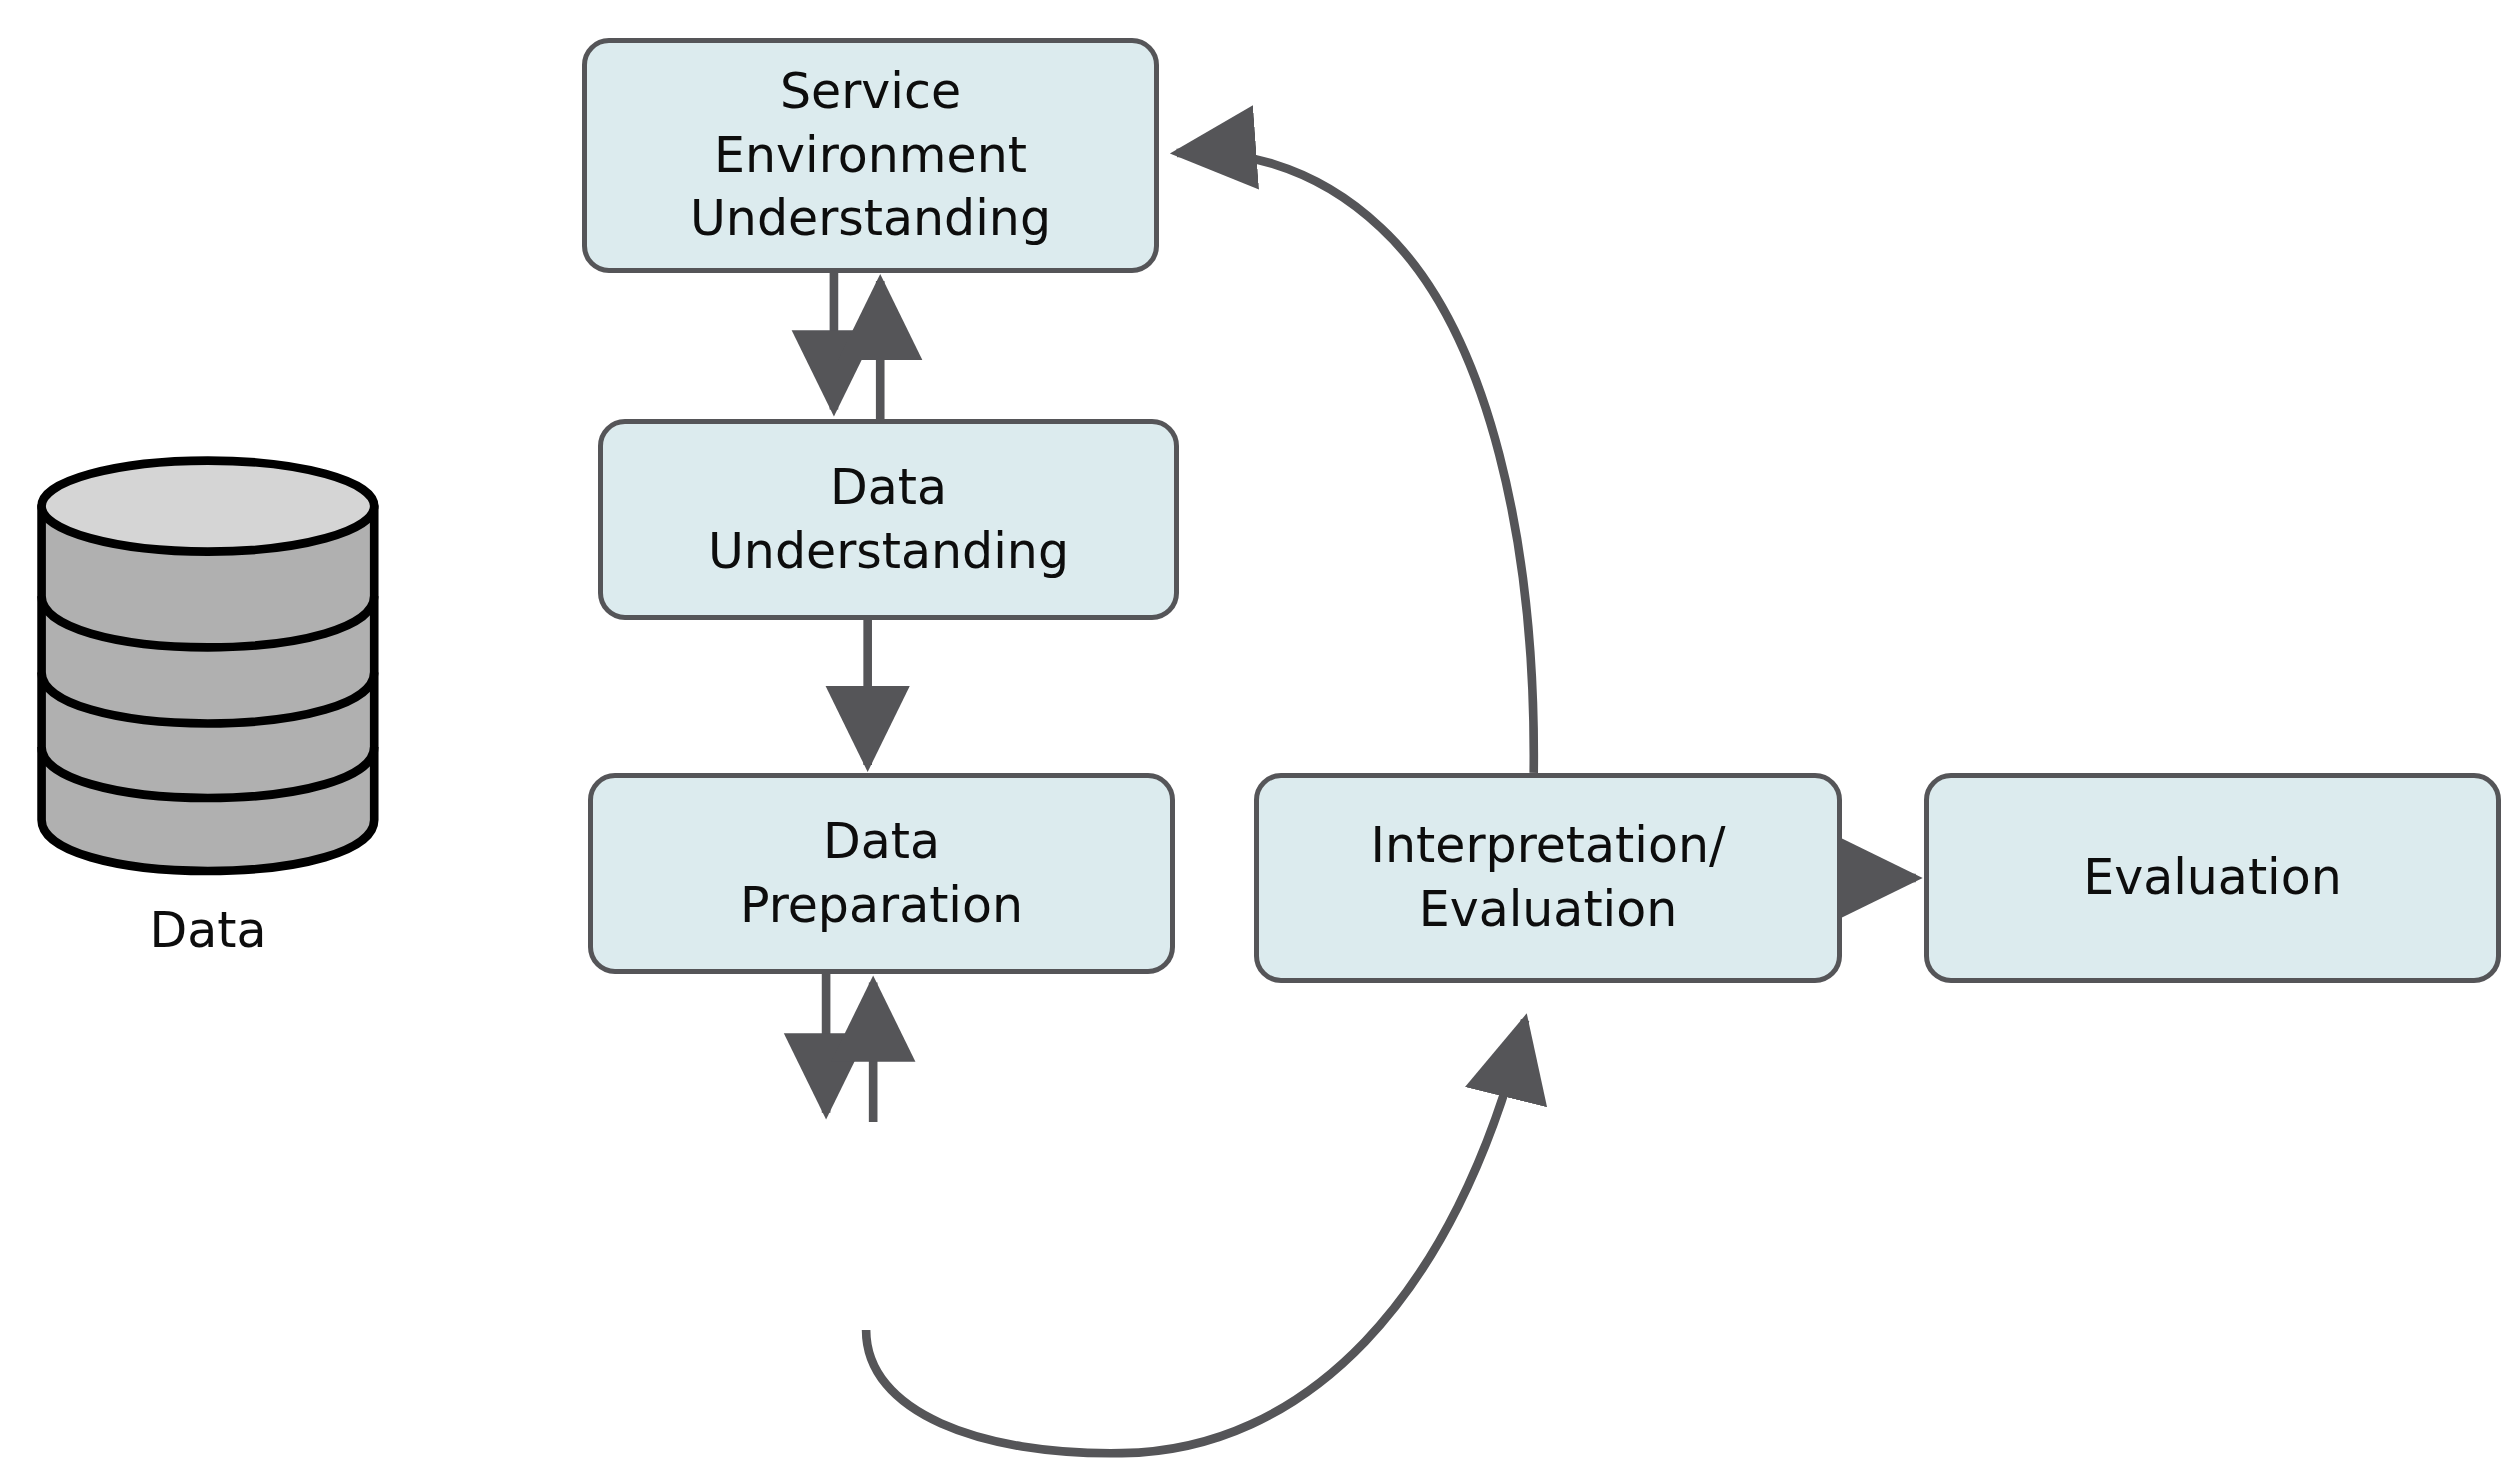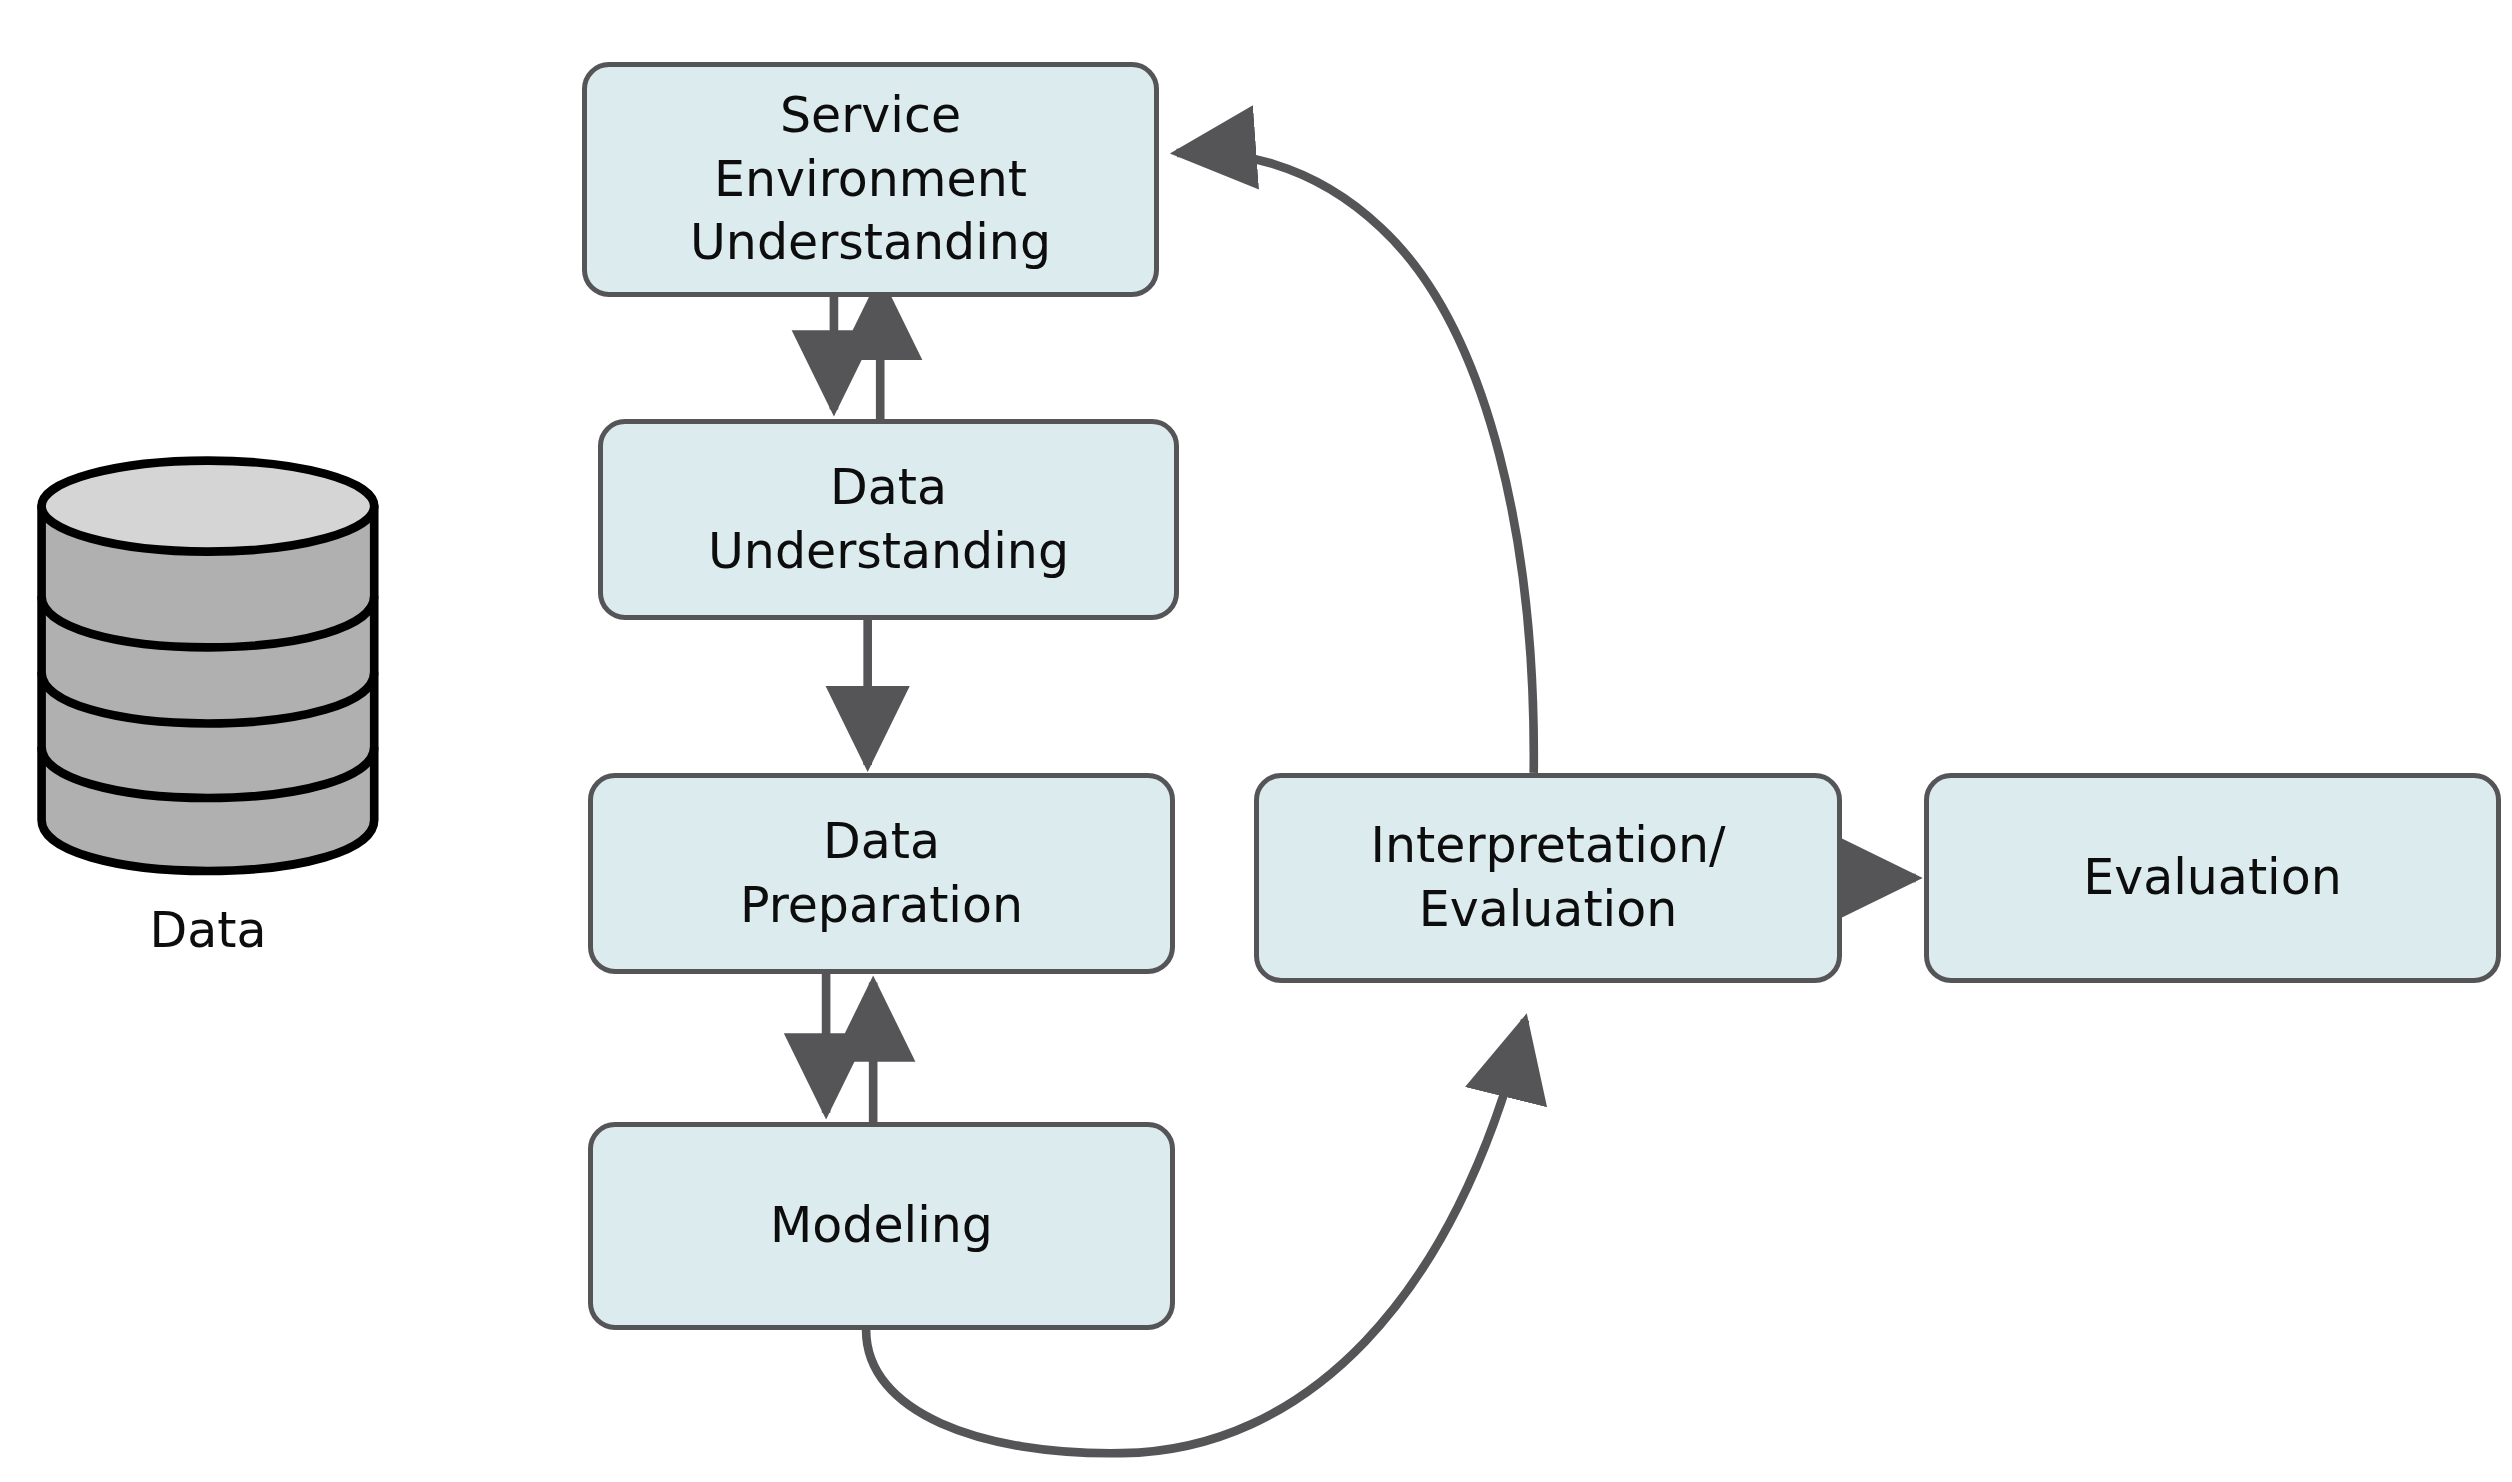--- a/index.html
+++ b/index.html
@@ -112,31 +112,30 @@
       <ellipse cx="265" cy="645" rx="212" ry="58" fill="#d5d5d5" stroke="#000000" stroke-width="11"></ellipse>
 
       <path d="M 53 760 C 53 800, 150 825, 265 825 C 380 825, 477 800, 477 760" fill="none" stroke="#000000" stroke-width="11"></path>
       <path d="M 53 857 C 53 897, 150 922, 265 922 C 380 922, 477 897, 477 857" fill="none" stroke="#000000" stroke-width="11"></path>
       <path d="M 53 952 C 53 992, 150 1017, 265 1017 C 380 1017, 477 992, 477 952" fill="none" stroke="#000000" stroke-width="11"></path>
     </g>
   </svg>
 
   <div class="store-label" style="left:51px; top:902px; width:314px;">Data</div>
 
-  <div class="node-box" style="left:582px; top:38px; width:577px; height:235px;margin-top:24px;">Service
+  <div class="node-box" style="left:582px; top:38px; width:577px; height:235px;">Service
 Environment
 Understanding</div>
 
   <div class="node-box" style="left:598px; top:419px; width:581px; height:201px;">Data
 Understanding</div>
 
   <div class="node-box" style="left:588px; top:773px; width:587px; height:201px;">Data
 Preparation</div>
 
-  <div class="node-box" style="left:588px; top:1122px; width:587px; height:208px;">Modeling</div>
 
   <div class="node-box" style="left:1254px; top:773px; width:588px; height:210px;">Interpretation/
 Evaluation</div>
 
   <div class="node-box" style="left:1924px; top:773px; width:577px; height:210px;">Evaluation</div>
 
 </div>
 
 
 </body></html>

